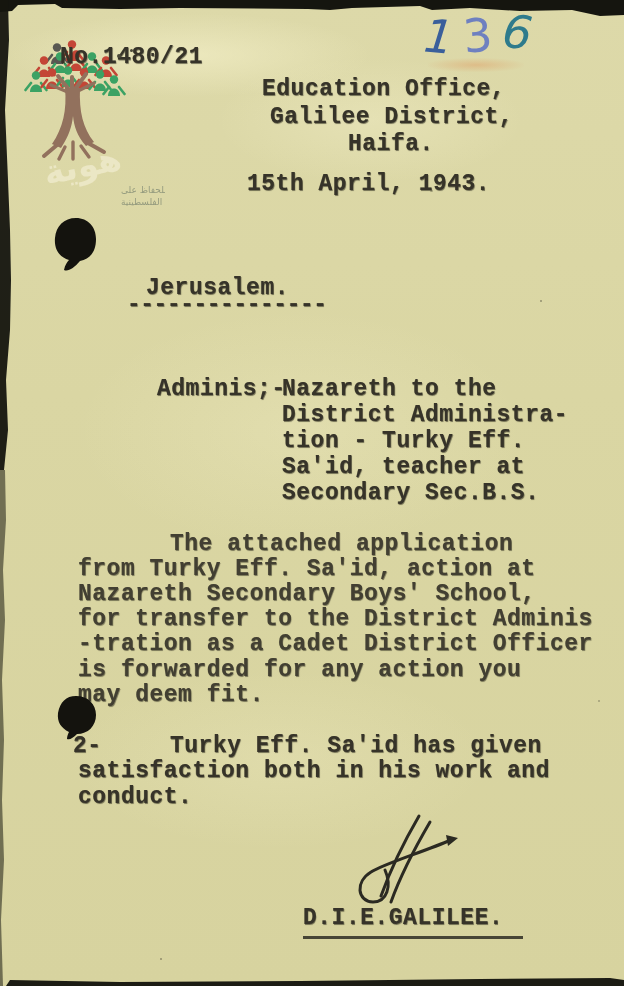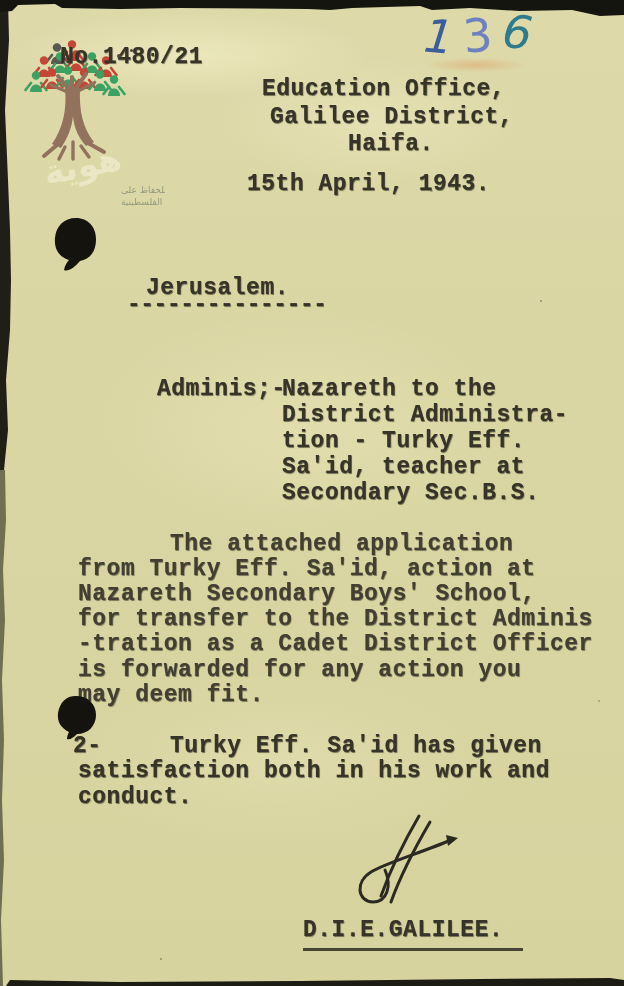--- a/index.html
+++ b/index.html
@@ -22,21 +22,20 @@
     font-weight:bold;
     letter-spacing:.5px;
     white-space:nowrap;
     text-shadow:.6px .5px .7px rgba(35,32,22,.55), -.3px 0 .5px rgba(35,32,22,.3);
   }
   .faded{opacity:.92;}
   .sig-name{
     border-bottom:3px solid rgba(46,44,34,.85);
     padding-bottom:5px;
     width:220px;
-    margin-top:12px;
   }
   .handwritten{
     position:absolute;
     left:424px;top:8px;
     font-family:"DejaVu Sans", sans-serif;
     font-size:46px;
     font-weight:500;
     letter-spacing:10px;
     transform:rotate(-3deg);
   }

